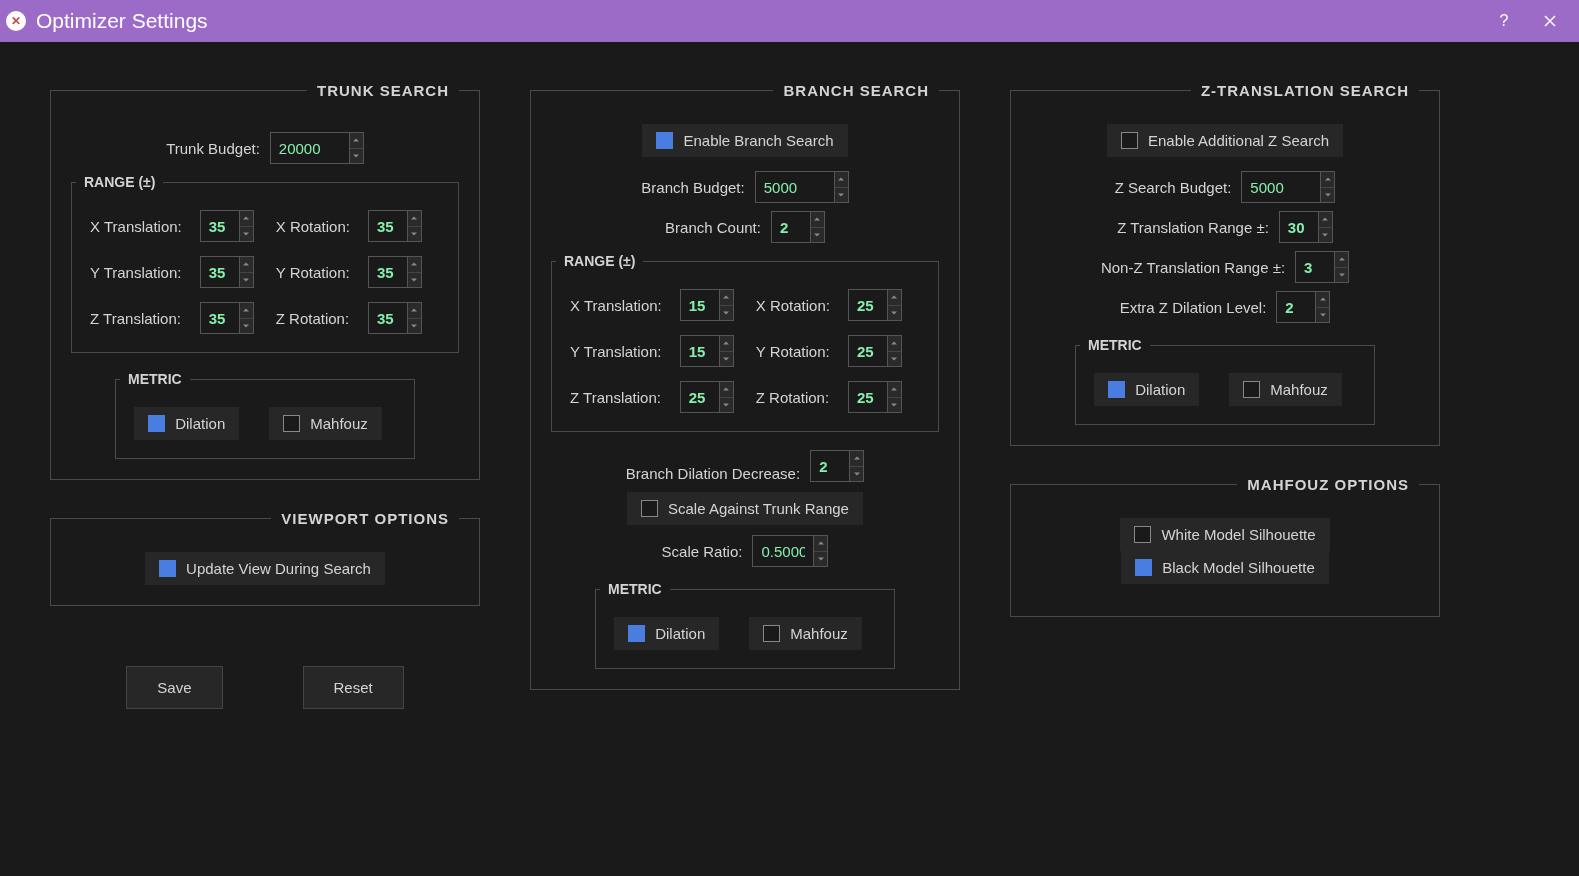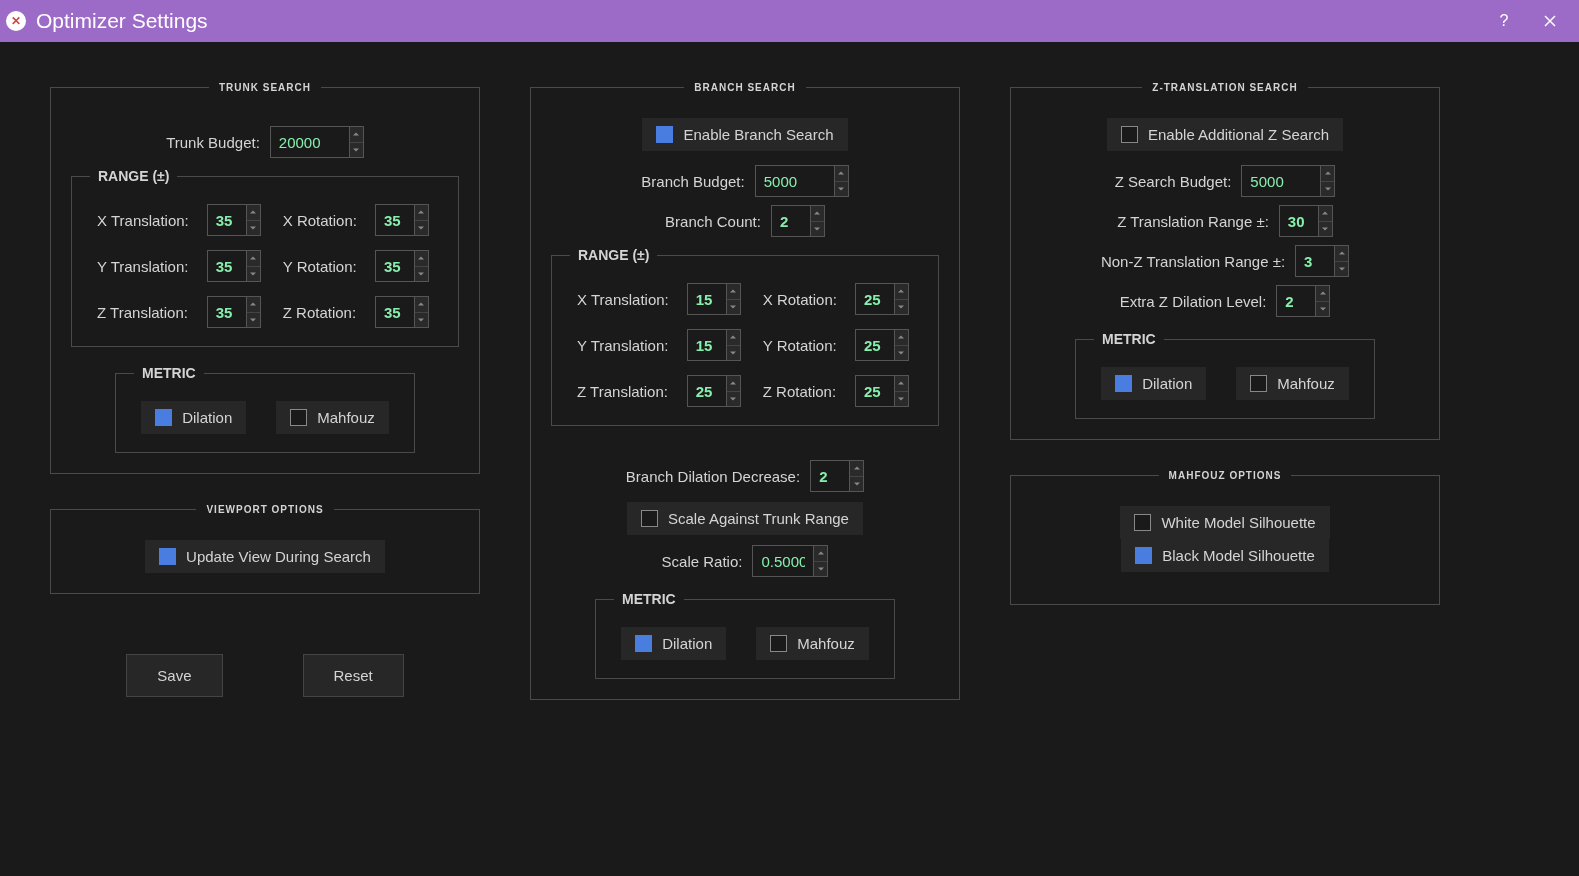--- a/index.html
+++ b/index.html
@@ -54,26 +54,26 @@
 fieldset.group {
   border: 1px solid #4a4a4a;
   padding: 25px 20px 20px 20px;
   position: relative;
 }
 fieldset.group > legend {
   padding: 0 10px;
   color: #d4d4d4;
   font-weight: 600;
   letter-spacing: 1px;
-  font-size: 10px;
-  text-align: center;
+  font-size: 15px;
+  text-align: right;
 }
 fieldset.inner {
   border: 1px solid #4a4a4a;
-  padding: 20px 18px 18px 18px;
+  padding: 20px 18px 18px 4px;
   margin-top: 10px;
 }
 fieldset.inner > legend {
   padding: 0 8px;
   font-weight: 600;
   font-size: 14px;
 }
 
 .field-row {
   display: flex;
@@ -371,21 +371,21 @@
           <div class="spin narrow">
               <input value="25" style="">
               <div class="spin-btns">
                 <button class="up"></button>
                 <button class="dn"></button>
               </div>
             </div>
         </div>
       </fieldset>
 
-      <div class="field-row" style="margin-top:34px;">
+      <div class="field-row" style="margin-top:18px;align-items:flex-end;">
         <label>Branch Dilation Decrease:</label>
         <div class="spin narrow">
             <input value="2" style="">
             <div class="spin-btns">
               <button class="up"></button>
               <button class="dn"></button>
             </div>
           </div>
       </div>
 

